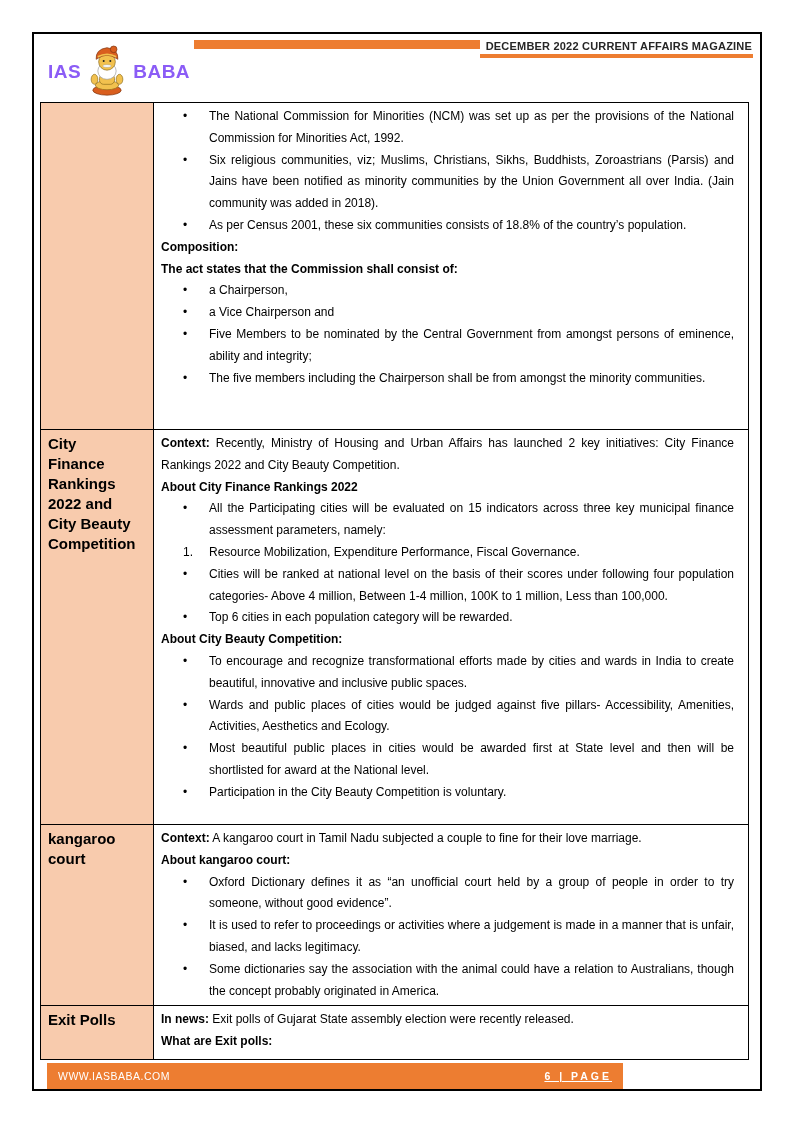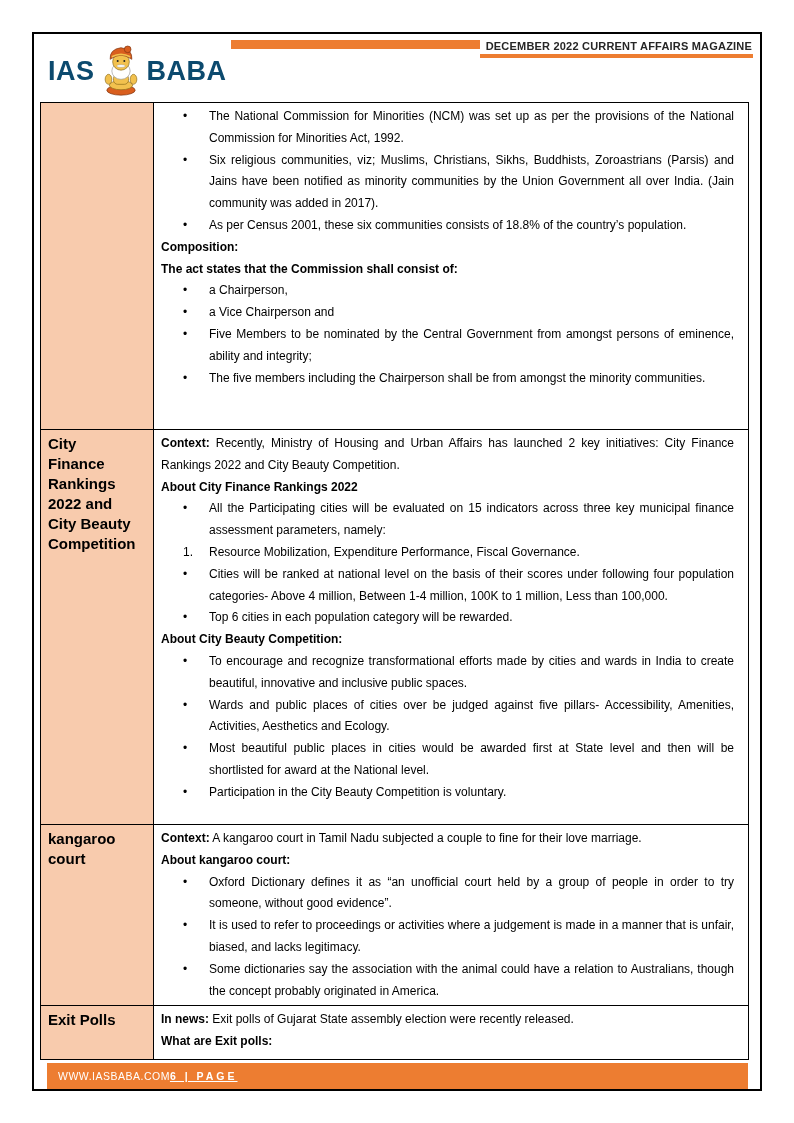--- a/index.html
+++ b/index.html
@@ -8,21 +8,21 @@
     position:relative; width:794px; height:1123px; background:#ffffff;
     color:#000; margin:0 auto; overflow:hidden;
   }
   .frame {
     position:absolute; left:32px; top:32px; width:730px; height:1059px;
     border:2px solid #000;
   }
   
   .header { display:flex; align-items:flex-start; height:68px; padding:6px 7px 0 14px; }
   .logo { display:flex; align-items:center; margin-top:2px; }
-  .logo-word { font-size:27px; font-weight:bold; letter-spacing:0.5px; color:#0c4a6e; line-height:1; }
+  .logo-word { font-size:19px; font-weight:bold; letter-spacing:0.5px; color:#8b5cf6; line-height:1; }
   .baba-svg { width:50px; height:58px; margin:0 1px; display:block; }
   .header-right { flex:1; display:flex; align-items:flex-start; height:45px; margin-left:4px; }
   .bar-thick { flex:1; height:9px; background:var(--orange); }
   .mag-title {
     font-size:11px; font-weight:bold; color:#262626; white-space:nowrap;
     border-bottom:4px solid var(--orange); padding:0 1px 2px 6px; letter-spacing:0.2px;
   }
   
   table.topics { border-collapse:collapse; margin-left:6px; width:709px; table-layout:fixed; }
   table.topics td { border:1.5px solid #000; vertical-align:top; }
@@ -35,23 +35,23 @@
   .heading { font-weight:bold; }
   .para { text-align:justify; }
   .lead { font-weight:bold; }
   .bullet { display:flex; padding-left:22px; }
   .bullet .marker { width:26px; flex-shrink:0; }
   .bullet .marker::before { content:"\2022"; }
   .bullet .num-marker { width:26px; flex-shrink:0; }
   .btext { flex:1; text-align:justify; }
   
   .footer {
-    position:absolute; left:13px; bottom:0; width:701px; height:26px;
+    position:absolute; left:13px; bottom:0; width:576px; height:26px;
     background:var(--orange); color:#fff; display:flex; align-items:center;
-    justify-content:flex-start; padding:0 11px; font-size:10.5px;
+    justify-content:space-between; padding:0 11px; font-size:10.5px;
   }
   .footer .site { letter-spacing:0.5px; color:#fff; text-decoration:none; }
   .footer .pageno { letter-spacing:3px; font-weight:bold;text-decoration:underline; }
   :root { --orange:#ED7D31; --peach:#F8CBAD; }
 </style>
 </head>
 <body>
 
 <div class="page">
   <div class="frame">
@@ -96,21 +96,21 @@
       <tbody>
           <tr class="row0">
         <td class="topic-cell"></td>
         <td class="content-cell">
           <div class="bullet">
                 <span class="marker"></span>
                 <span class="btext">The National Commission for Minorities (NCM) was set up as per the provisions of the National Commission for Minorities Act, 1992.</span>
               </div>
           <div class="bullet">
                 <span class="marker"></span>
-                <span class="btext">Six religious communities, viz; Muslims, Christians, Sikhs, Buddhists, Zoroastrians (Parsis) and Jains have been notified as minority communities by the Union Government all over India. (Jain community was added in 2017).</span>
+                <span class="btext">Six religious communities, viz; Muslims, Christians, Sikhs, Buddhists, Zoroastrians (Parsis) and Jains have been notified as minority communities by the Union Government all over India. (Jain community was added in 2018).</span>
               </div>
           <div class="bullet">
                 <span class="marker"></span>
                 <span class="btext">As per Census 2001, these six communities consists of 18.8% of the country’s population.</span>
               </div>
           <div class="heading">Composition:</div>
           <div class="heading">The act states that the Commission shall consist of:</div>
           <div class="bullet">
                 <span class="marker"></span>
                 <span class="btext">a Chairperson,</span>
@@ -151,21 +151,21 @@
                 <span class="marker"></span>
                 <span class="btext">Top 6 cities in each population category will be rewarded.</span>
               </div>
           <div class="heading">About City Beauty Competition:</div>
           <div class="bullet">
                 <span class="marker"></span>
                 <span class="btext">To encourage and recognize transformational efforts made by cities and wards in India to create beautiful, innovative and inclusive public spaces.</span>
               </div>
           <div class="bullet">
                 <span class="marker"></span>
-                <span class="btext">Wards and public places of cities over be judged against five pillars- Accessibility, Amenities, Activities, Aesthetics and Ecology.</span>
+                <span class="btext">Wards and public places of cities would be judged against five pillars- Accessibility, Amenities, Activities, Aesthetics and Ecology.</span>
               </div>
           <div class="bullet">
                 <span class="marker"></span>
                 <span class="btext">Most beautiful public places in cities would be awarded first at State level and then will be shortlisted for award at the National level.</span>
               </div>
           <div class="bullet">
                 <span class="marker"></span>
                 <span class="btext">Participation in the City Beauty Competition is voluntary.</span>
               </div>
         </td>

